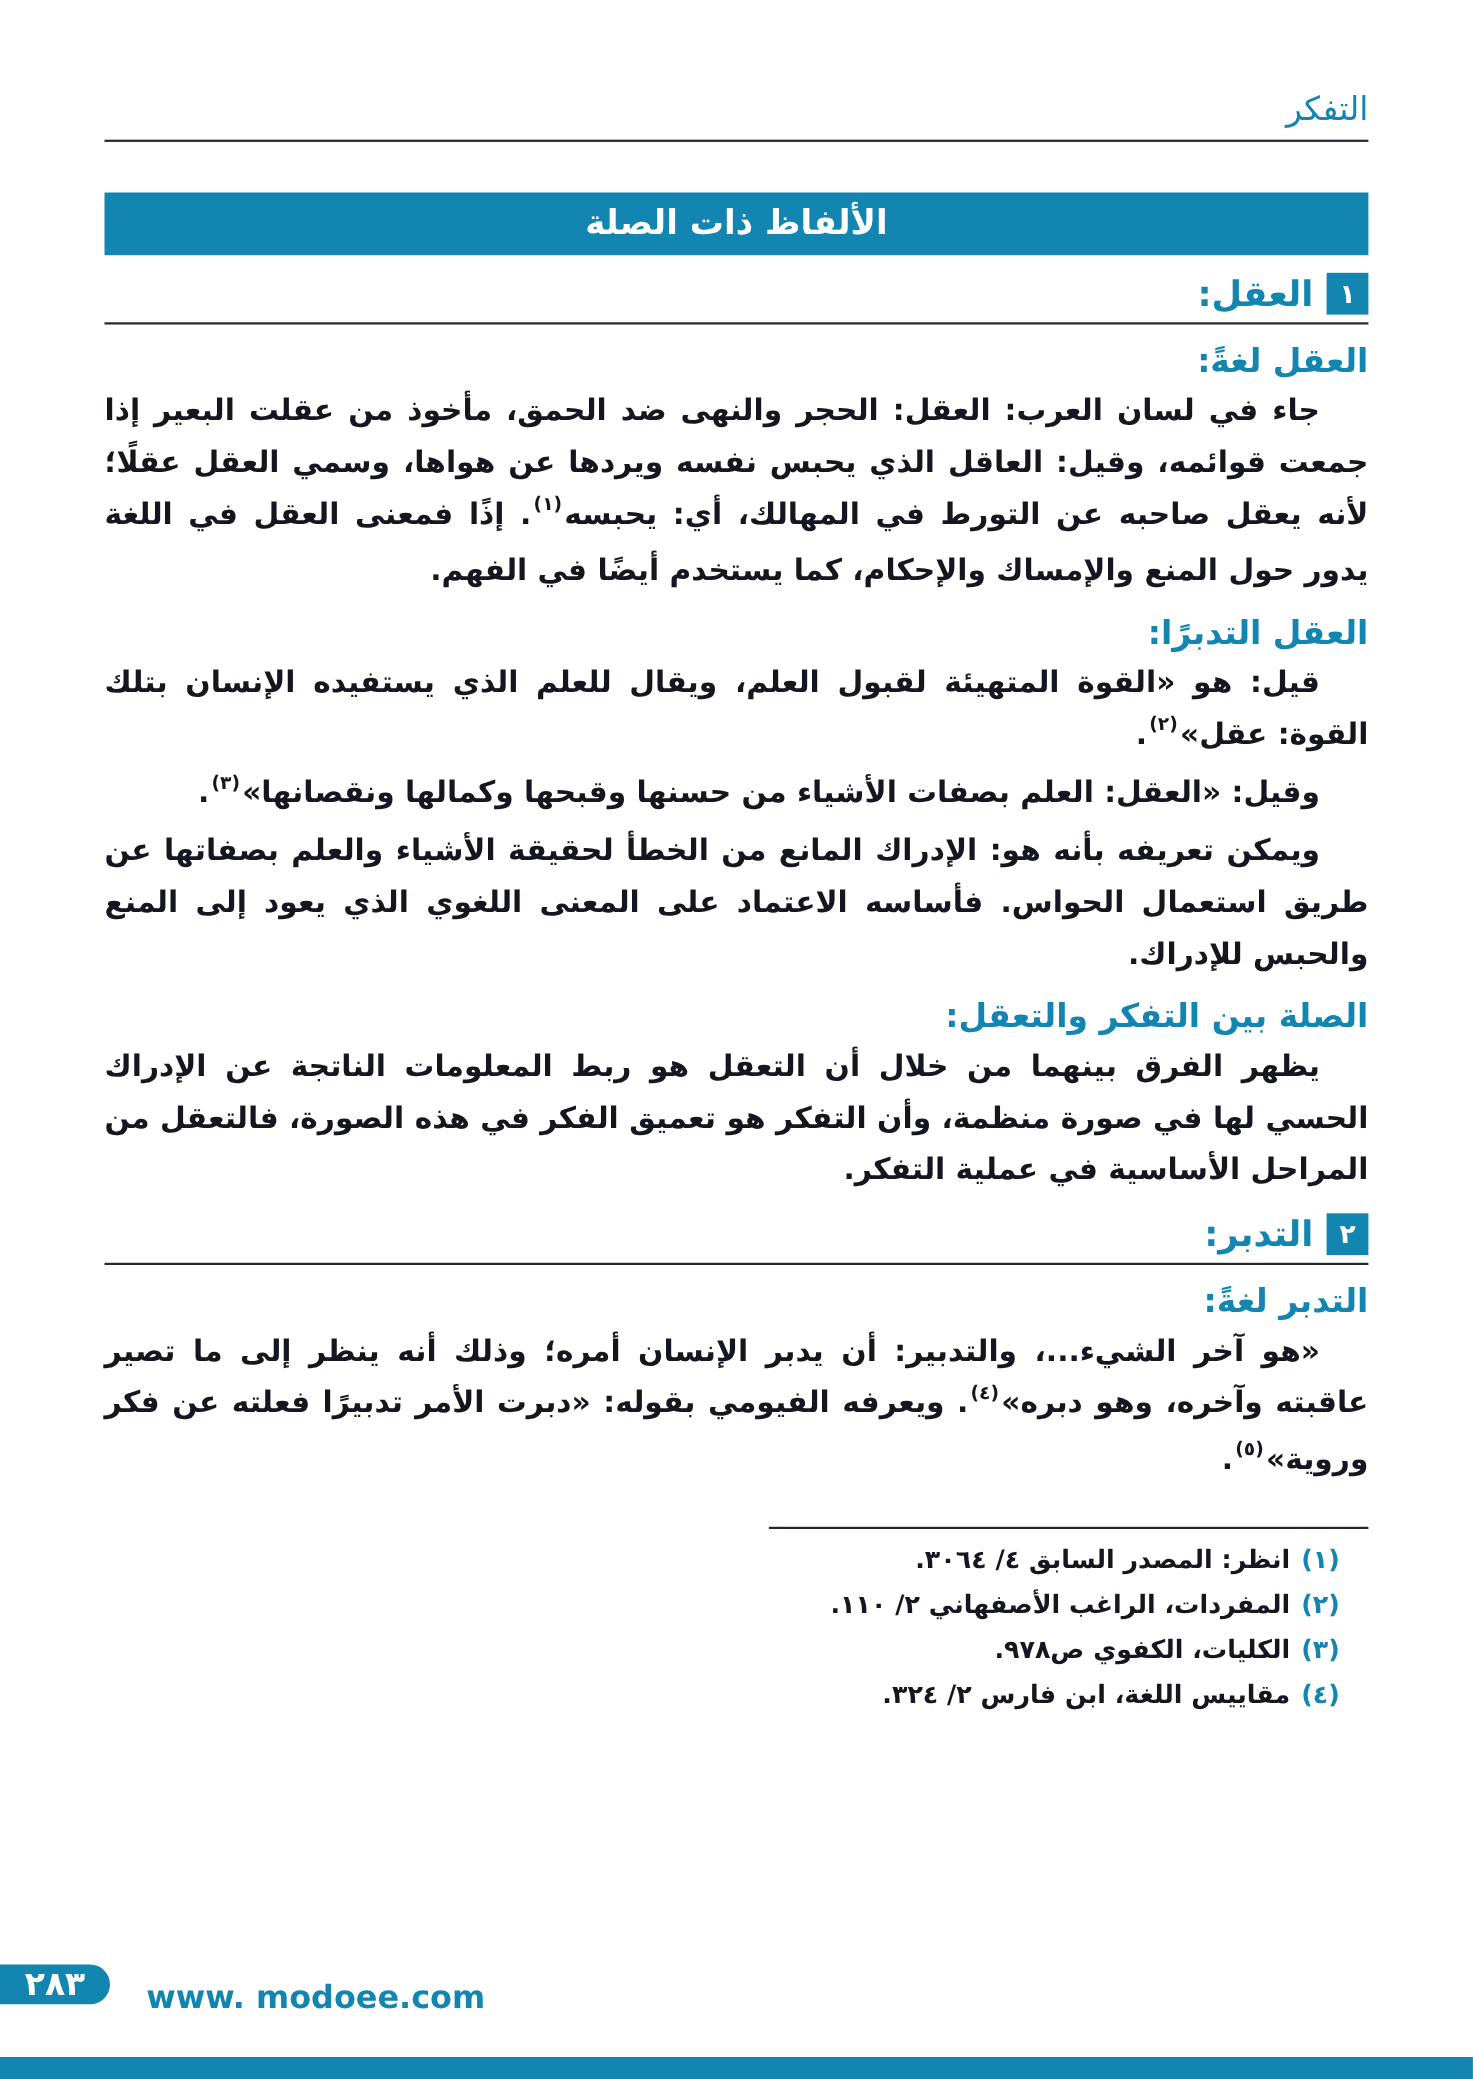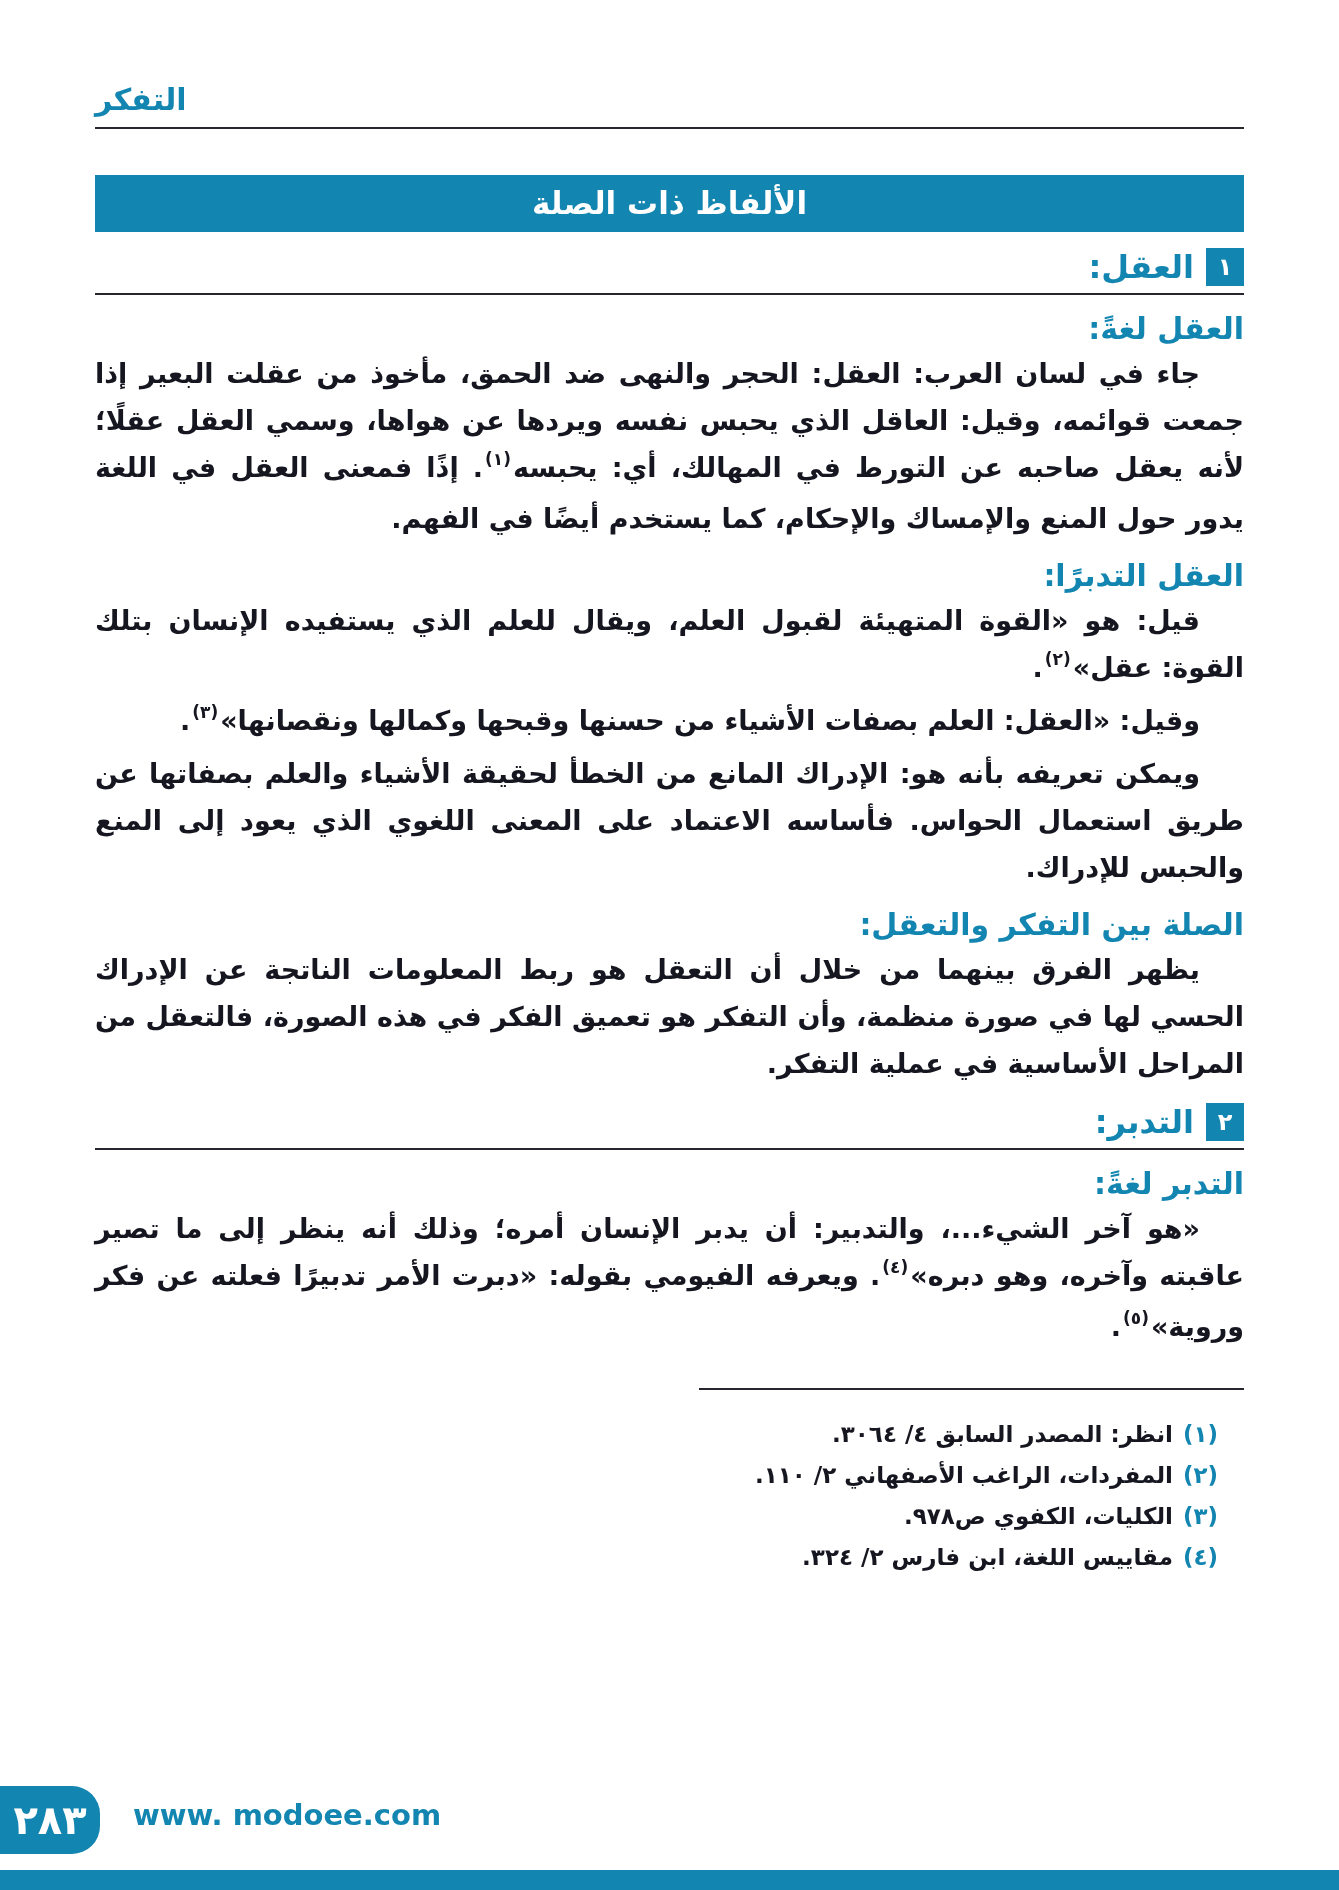--- a/index.html
+++ b/index.html
@@ -15,24 +15,24 @@
     margin:0 auto;
     background:#ffffff;
     font-family:"DejaVu Sans", sans-serif;
     direction:rtl;
     color:var(--ink);
     overflow:hidden;
   }
   .content{padding:0 95px;}
   .running-head{
     margin-top:82px;
-    text-align:left;
+    text-align:right;
     color:var(--accent);
     font-size:30px;
-    font-weight:bold;
+    font-weight:normal;
   }
   .head-rule{border-bottom:2px solid var(--rule);margin-top:10px;}
   .banner{
     margin-top:46px;
     background:var(--accent);
     color:#ffffff;
     text-align:center;
     font-size:31px;
     font-weight:bold;
     height:57px;
@@ -81,42 +81,42 @@
     top:-12px;
     margin:0 2px;
     color:var(--ink);
   }
   .fn-sep{
     width:545px;
     border-bottom:2px solid var(--rule);
     margin-top:34px;
   }
   .footnotes{
-    margin-top:24px;
+    margin-top:8px;
     padding-right:26px;
   }
   .footnote{
     font-size:23px;
     line-height:41px;
     font-weight:bold;
     color:var(--ink);
   }
   .footnote .num{
     color:var(--accent);
     margin-left:10px;
   }
   .page-pill{
     position:absolute;
     left:0;top:1786px;
-    width:100px;height:68px;
+    width:100px;height:36px;
     background:var(--accent);
     border-radius:0 28px 28px 0;
     color:#ffffff;
     display:flex;align-items:center;justify-content:center;
-    font-size:40px;font-weight:bold;
+    font-size:30px;font-weight:bold;
   }
   .website{
     position:absolute;
     left:133px;top:1798px;
     color:var(--accent);
     font-size:29px;
     font-weight:bold;
     direction:ltr;
   }
   .bottom-bar{

